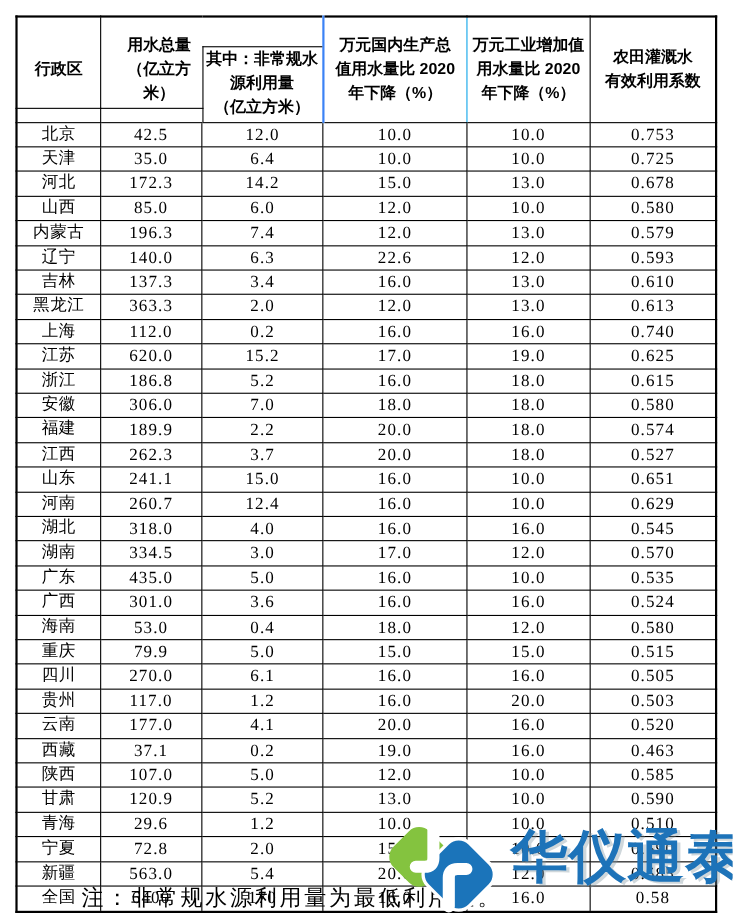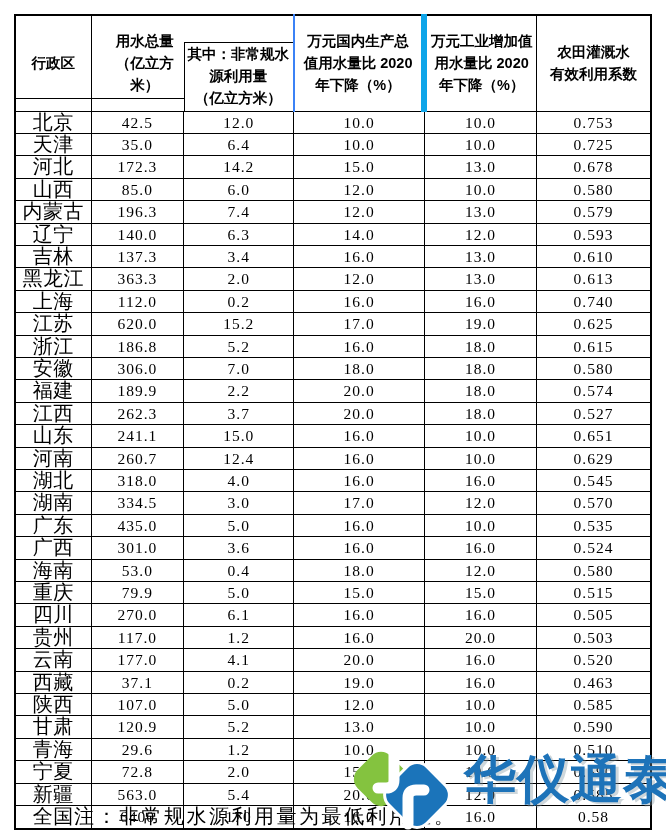--- a/index.html
+++ b/index.html
@@ -28,21 +28,21 @@
     text-align:center;
     vertical-align:middle;
     white-space:pre-line;
     border-bottom:1px solid #000;
     position:relative;
     padding:0;
   }
   th.c1{border-right:1px solid #000;text-align:center;}
   th.c2{border-right:none;padding-left:14px;}
   th.c3{border-right:2px solid #3b82f6; padding-top:26px;}
-  th.c4{border-right:6px solid #0ea5e9;}
+  th.c4{border-right:1px solid #0ea5e9;}
   th.c5{border-right:1px solid #000;}
   
   th.c1::after, th.c2::after{
     content:"";
     position:absolute;
     left:-2px; right:-1px;
     bottom:12px;
     height:1px;
     background:#000;
   }
@@ -57,21 +57,21 @@
   }
   tbody td{
     border:1px solid #000;
     height:21.4px;
     line-height:21.4px;
     padding:0;
     text-align:center;
     font-size:15.5px;
   }
   tbody td:not(:first-child){letter-spacing:1px;}
-  tbody td:first-child{font-size:20px;letter-spacing:0.5px;}
+  tbody td:first-child{font-size:15px;letter-spacing:0.5px;}
   
   .note{
     position:absolute;
     left:74px;top:803px;
     font-size:20px;
     letter-spacing:2.5px;
   }
   
   .watermark{
     position:absolute;
@@ -163,21 +163,21 @@
           <td>196.3</td>
           <td>7.4</td>
           <td>12.0</td>
           <td>13.0</td>
           <td>0.579</td>
         </tr>
         <tr>
           <td>辽宁</td>
           <td>140.0</td>
           <td>6.3</td>
-          <td>14.0</td>
+          <td>22.6</td>
           <td>12.0</td>
           <td>0.593</td>
         </tr>
         <tr>
           <td>吉林</td>
           <td>137.3</td>
           <td>3.4</td>
           <td>16.0</td>
           <td>13.0</td>
           <td>0.610</td>

